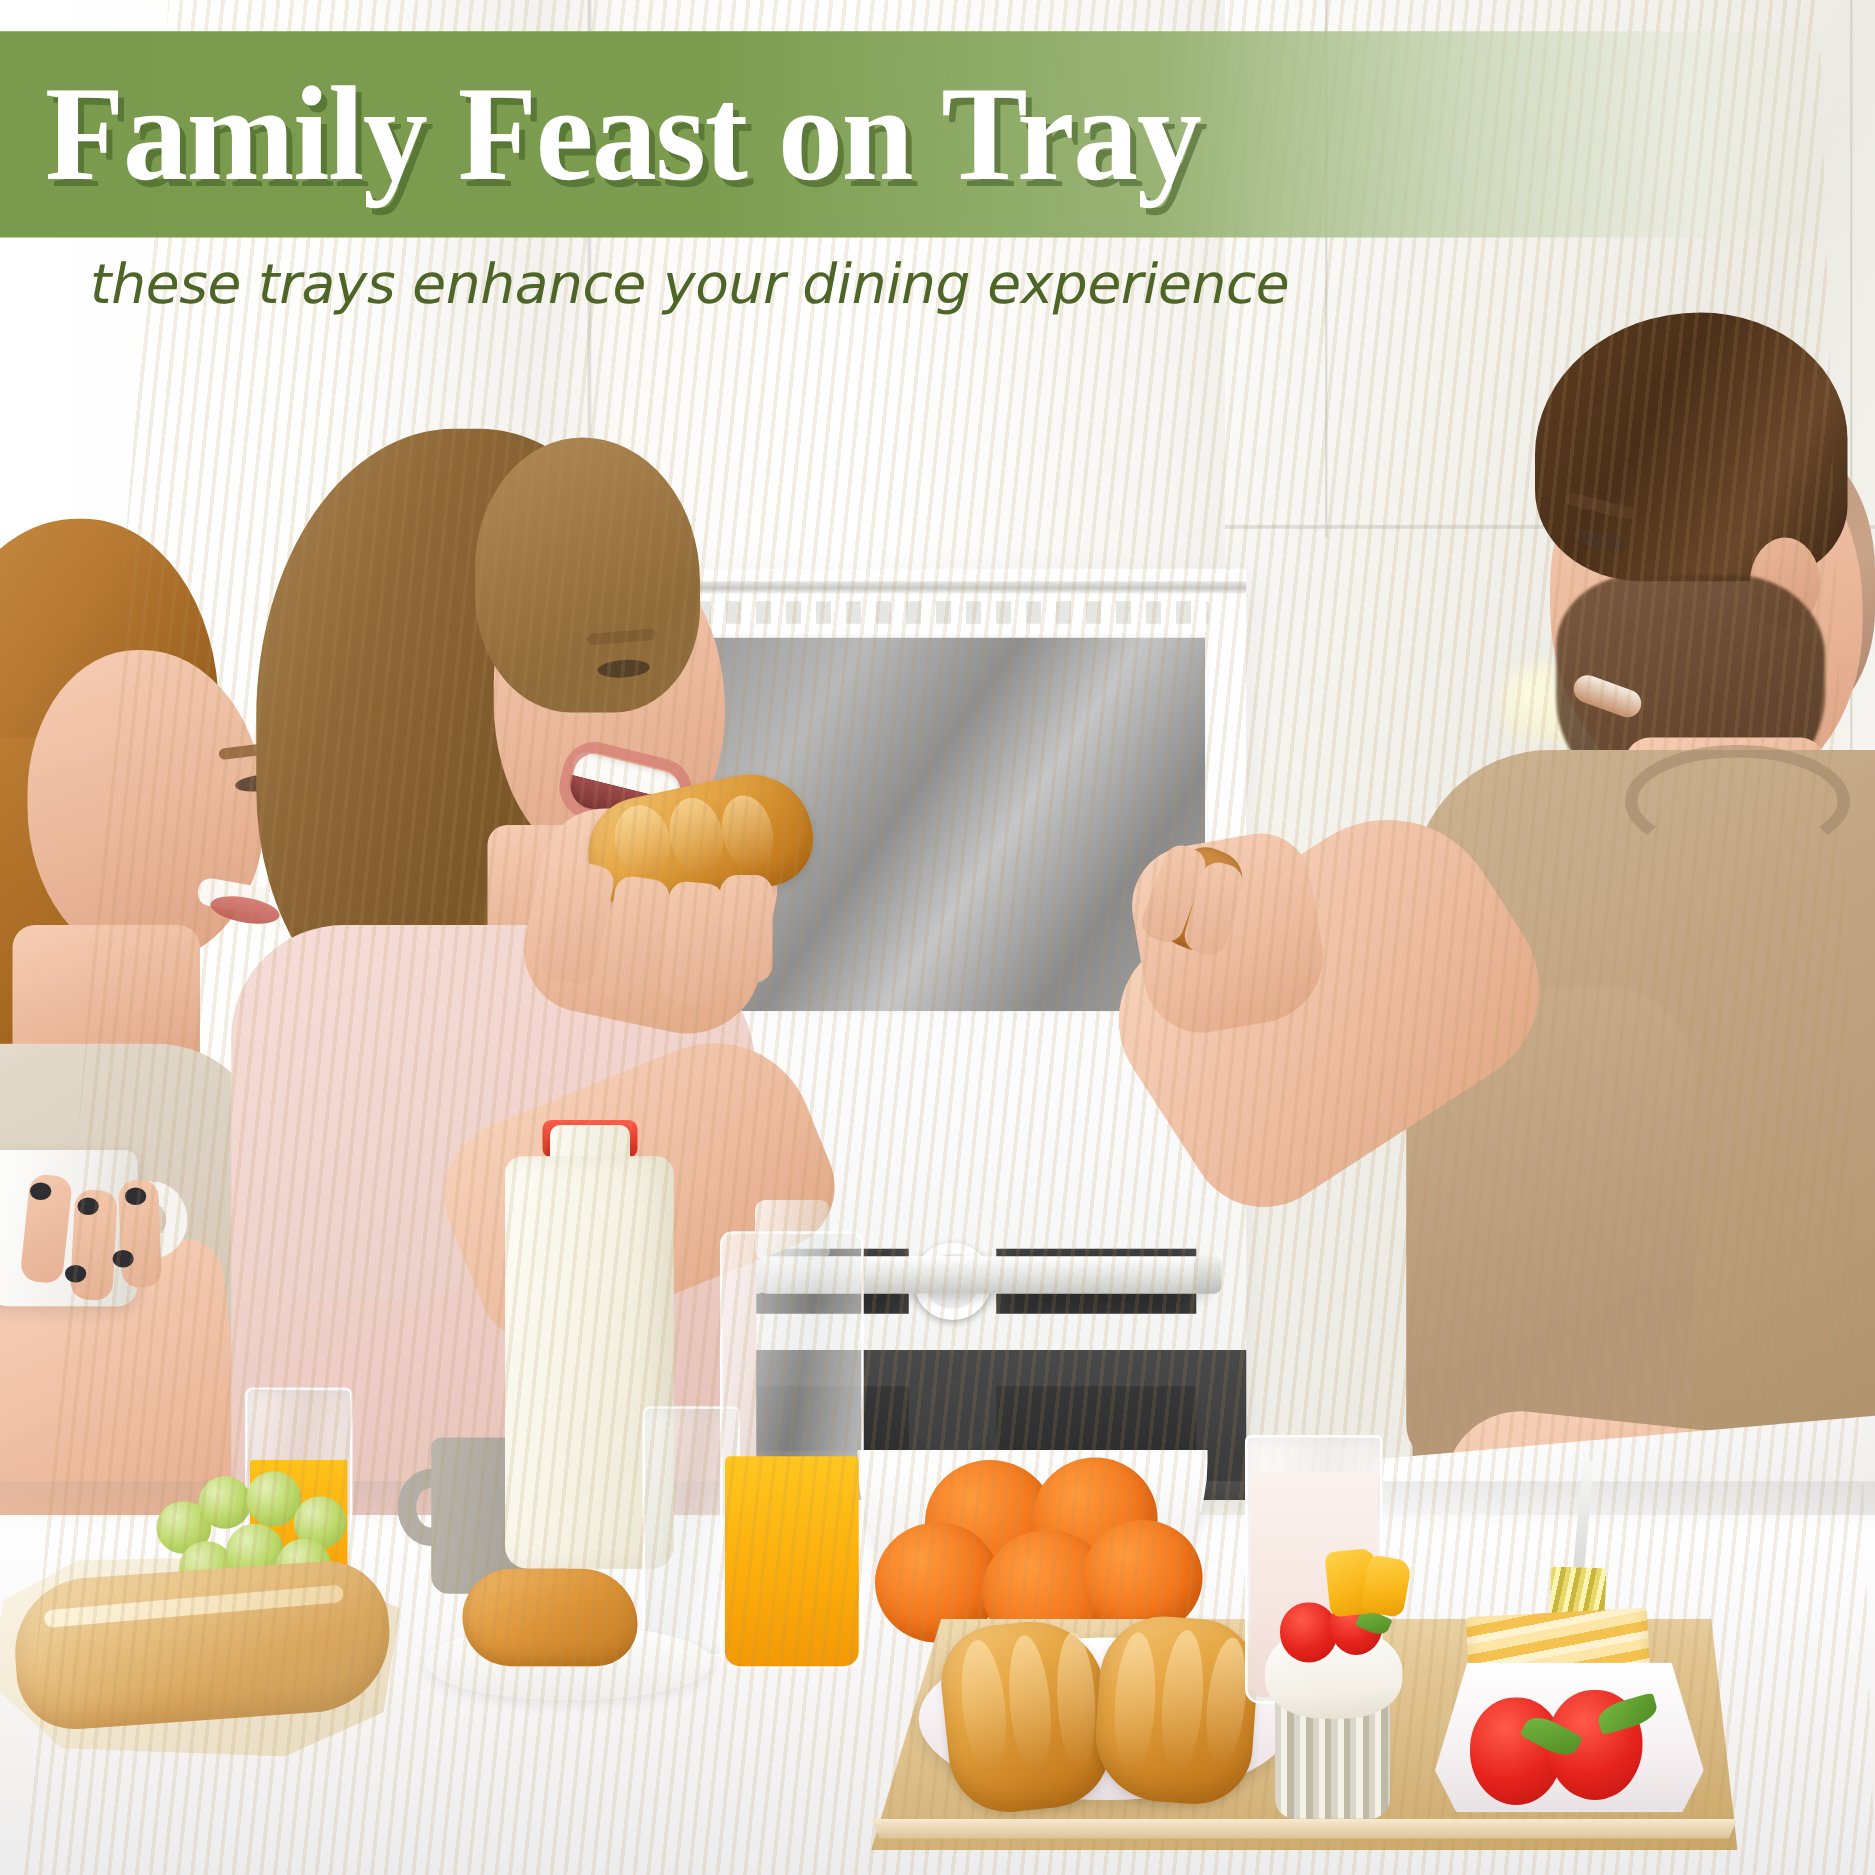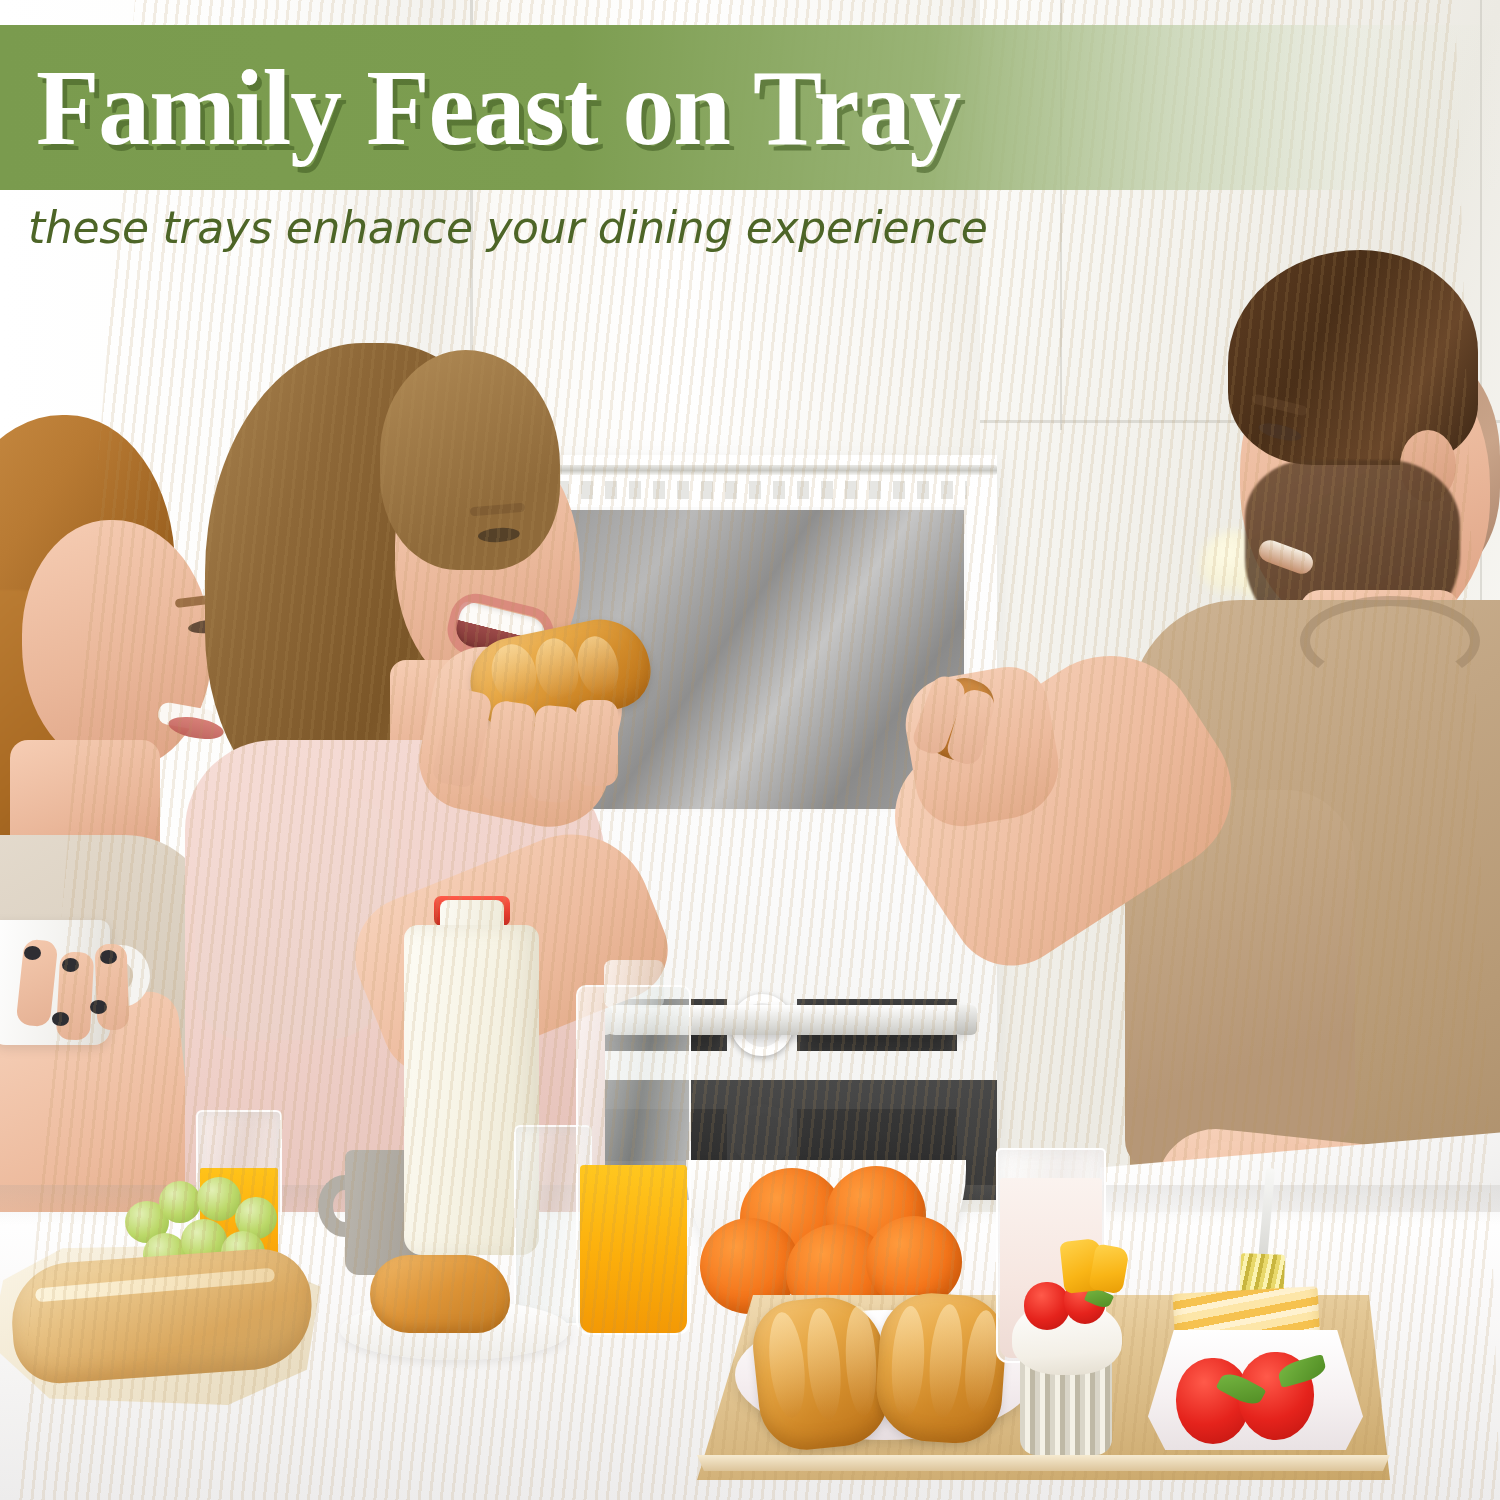--- a/index.html
+++ b/index.html
@@ -321,21 +321,21 @@
   }
   .subtitle {
     position:absolute; left:28px; top:200px; width:1420px;
     font-family:"DejaVu Sans", sans-serif;
     font-style:italic;
     font-size:44px;
     line-height:1.27;
     color:#4d6527;
     letter-spacing:-.3px;
   }
-  .subtitle .l2 { display:block; }
+  .subtitle .l2 { display:block;margin-left:44px; }
 </style>
 </head>
 <body>
 
 <div id="stage">
 
   <div class="scene">
 
     <div class="wall"></div>
 

